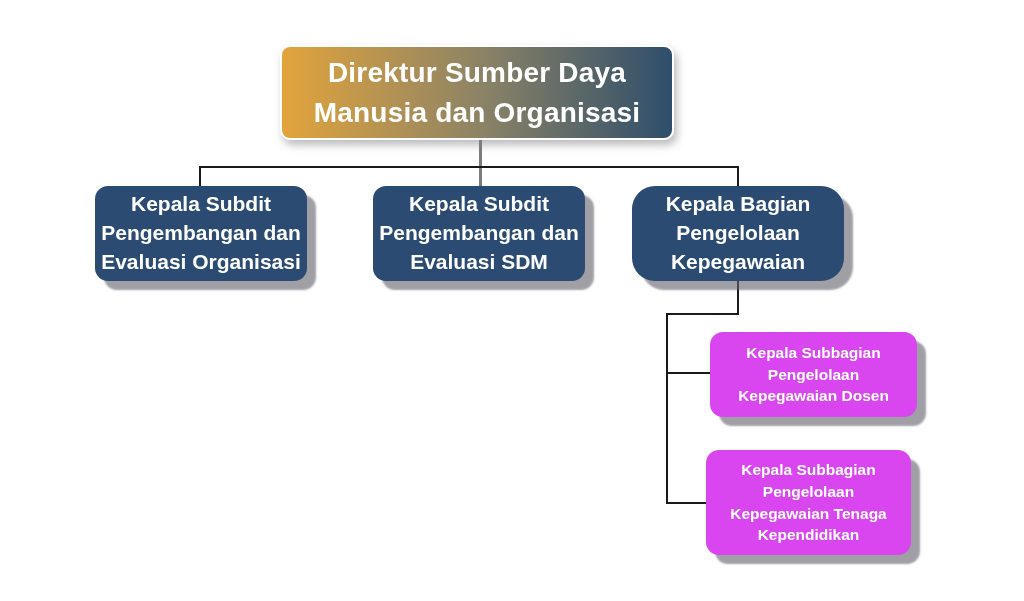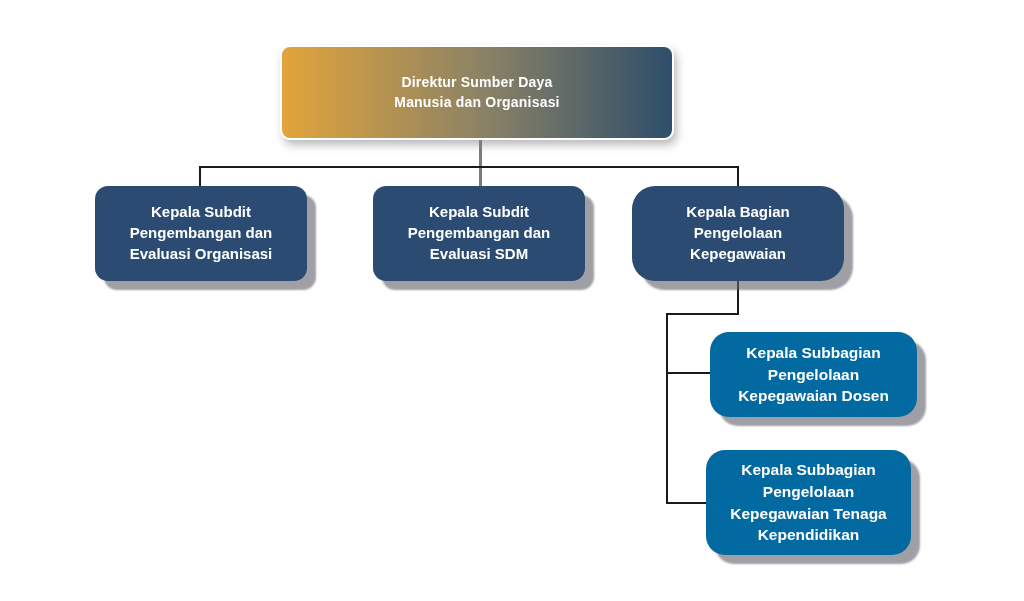--- a/index.html
+++ b/index.html
@@ -24,39 +24,39 @@
     color: #ffffff;
     font-weight: bold;
     white-space: pre-line;
     box-sizing: border-box;
   }
   .node-root {
     left: 280px; top: 45px; width: 394px; height: 95px;
     background: linear-gradient(90deg, #E2A43C 0%, #8A8266 52%, #2E4E6B 100%);
     border: 2.5px solid #ffffff;
     border-radius: 10px;
-    font-size: 14px;
+    font-size: 28px;
     line-height: 1.4;
     box-shadow: 3px 5px 9px rgba(130,130,135,0.55);
     letter-spacing: 0.2px;
   }
   .node-navy {
     background: #2B4B72;
     border-radius: 13px;
-    font-size: 15px;
+    font-size: 21px;
     line-height: 1.38;
     box-shadow: 9px 9px 2px rgba(100,100,110,0.62);
     top: 186px; width: 212px; height: 95px;
   }
   .node-navy.pos-a { left: 95px; }
   .node-navy.pos-b { left: 373px; }
   .node-navy.pos-c { left: 632px; border-radius: 23px; }
   .node-gold {
-    background: #0369a1;
-    border-radius: 19px;
+    background: #d946ef;
+    border-radius: 13px;
     font-size: 15.5px;
     line-height: 1.4;
     box-shadow: 9px 9px 2px rgba(100,100,110,0.62);
   }
   .node-gold.pos-d { left: 710px; top: 332px; width: 207px; height: 85px; }
   .node-gold.pos-e { left: 706px; top: 450px; width: 205px; height: 105px; }
   .line {
     position: absolute;
     background: #1A1A1A;
   }

